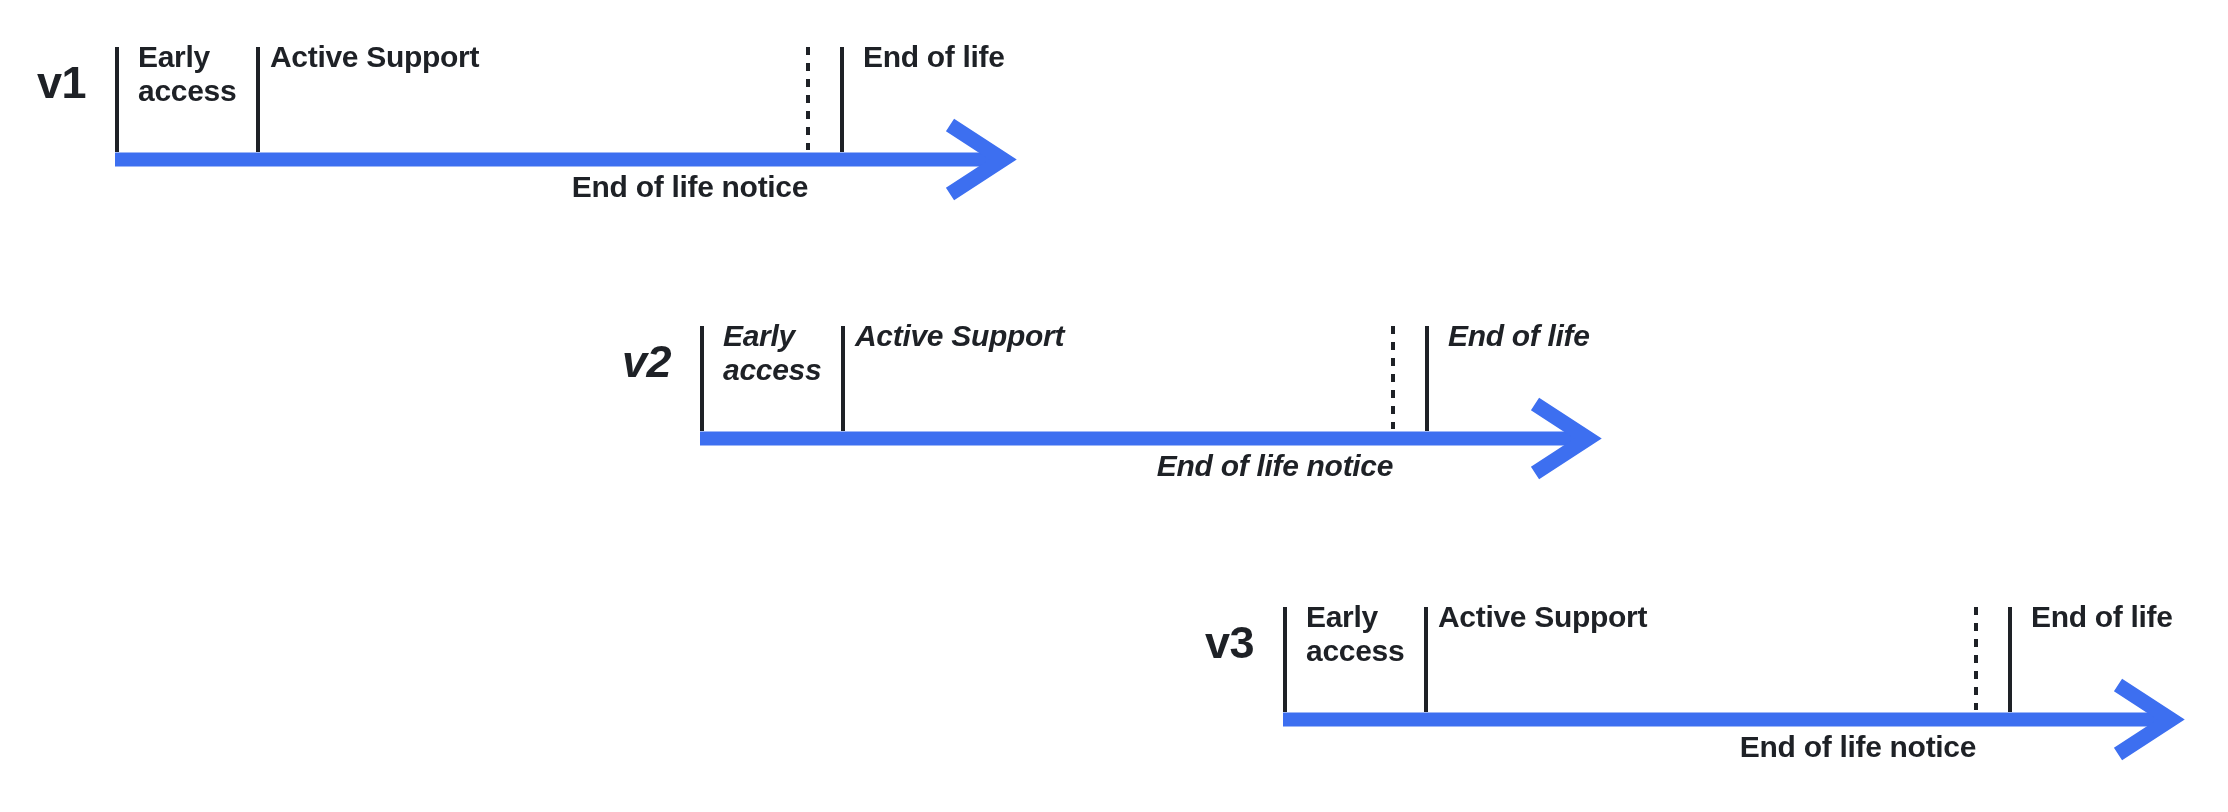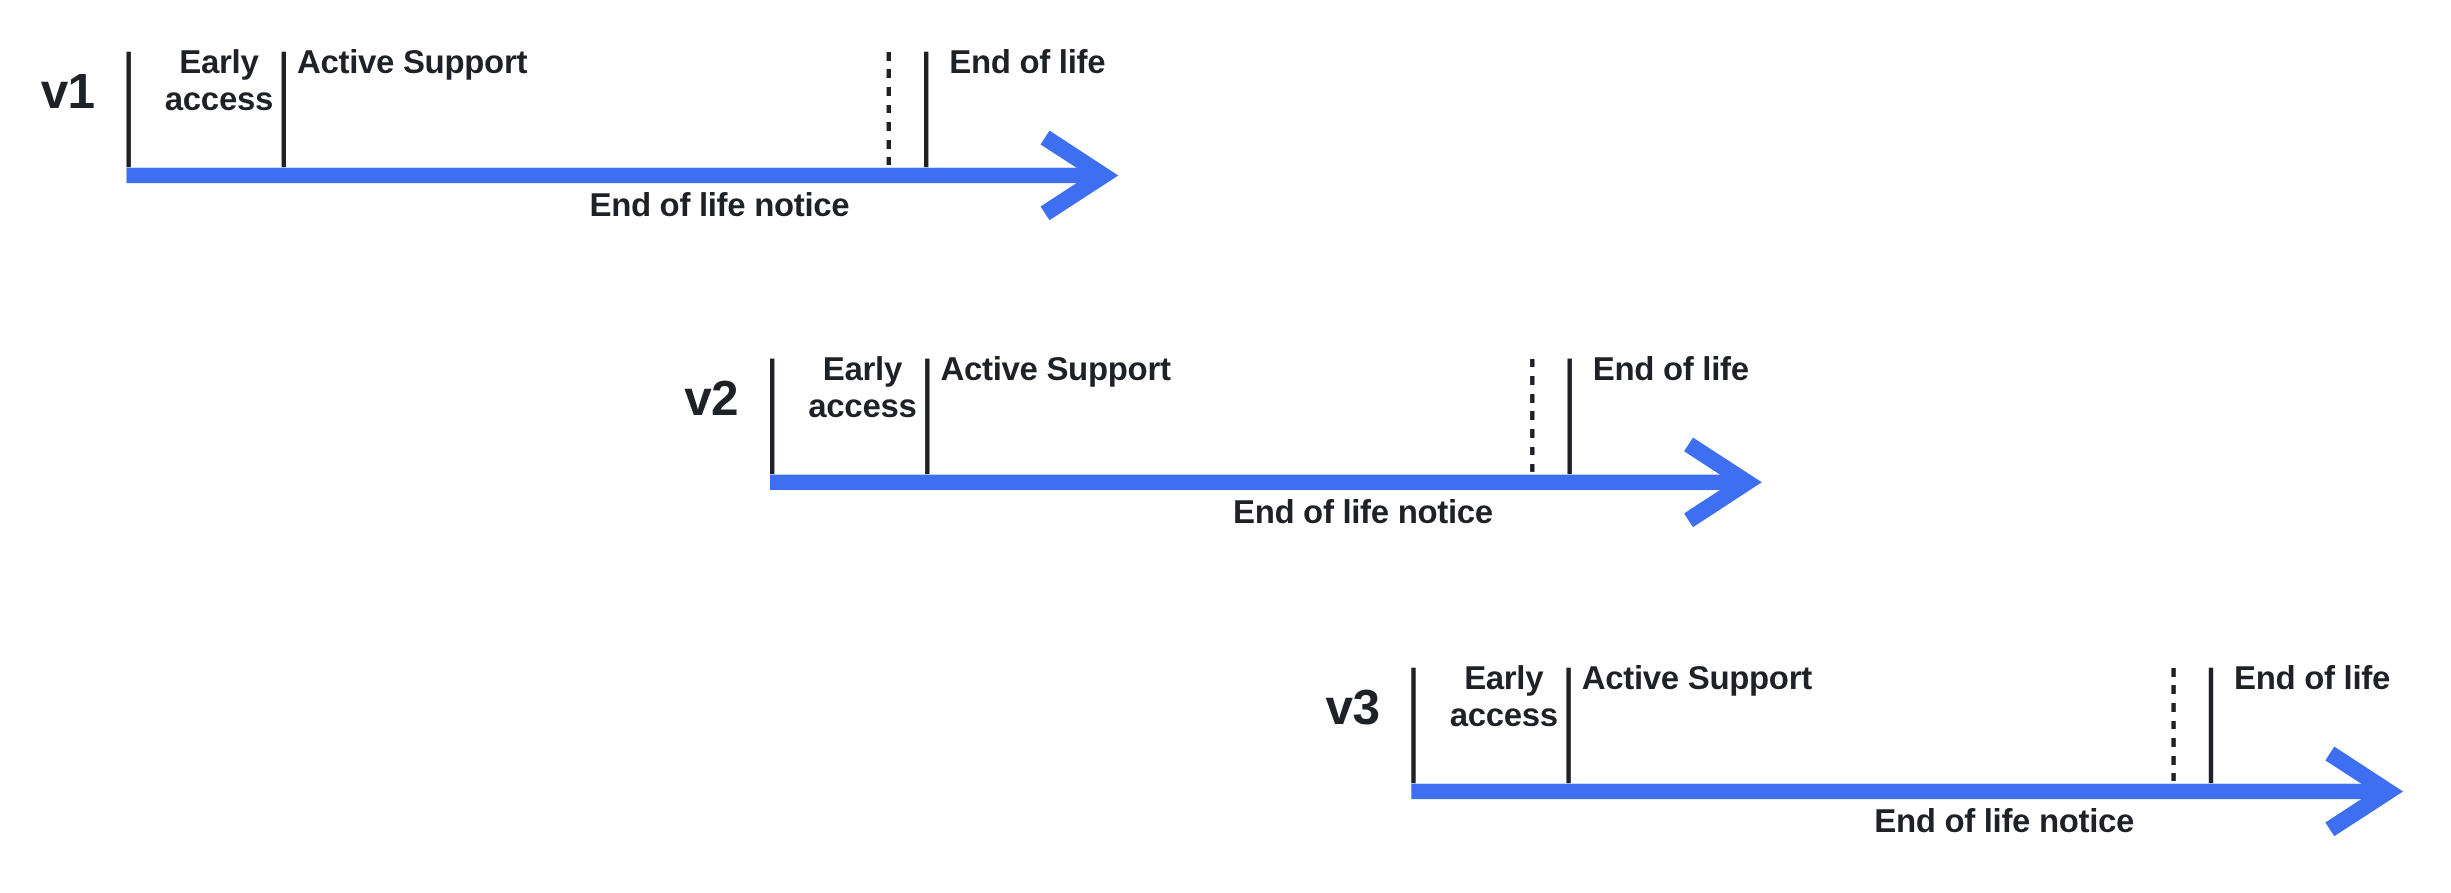--- a/index.html
+++ b/index.html
@@ -57,26 +57,26 @@
   }
   .phase {
     position: absolute;
     top: 40px;
     font-size: 30px;
     line-height: 34px;
     font-weight: 700;
     letter-spacing: -0.3px;
     white-space: nowrap;
   }
-  .phase.early  { left: 138px; width: 122px; white-space: normal; text-align: center; }
+  .phase.early  { left: 138px; width: 122px; white-space: normal; }
   .phase.active { left: 270px; }
   .phase.eol    { left: 863px; text-align: right; }
   .notice {
     position: absolute;
-    left: 654px;
+    left: 690px;
     top: 170px;
     transform: translateX(-50%);
     font-size: 30px;
     line-height: 34px;
     font-weight: 700;
     letter-spacing: -0.3px;
     white-space: nowrap;
     text-align: center;
   }
   svg.arrow {
@@ -112,21 +112,21 @@
     <div class="dashed"></div>
     <div class="tick t3"></div>
     <div class="phase eol">End of life</div>
     <svg class="arrow" width="1060" height="100" aria-hidden="true">
       <rect class="bar-rect" x="115" y="37.5" width="880" height="14"></rect>
       <polyline class="head" points="950,10 1003,44.5 950,79"></polyline>
     </svg>
     <div class="notice">End of life notice</div>
   </div>
 
-  <div class="row" style="left:585px; top:279px;">
+  <div class="row" style="left:585px; top:279px;font-style:italic;">
     <div class="version">v2</div>
     <div class="tick t1"></div>
     <div class="phase early">Early access</div>
     <div class="tick t2"></div>
     <div class="phase active">Active Support</div>
     <div class="dashed"></div>
     <div class="tick t3"></div>
     <div class="phase eol">End of life</div>
     <svg class="arrow" width="1060" height="100" aria-hidden="true">
       <rect class="bar-rect" x="115" y="37.5" width="880" height="14"></rect>

